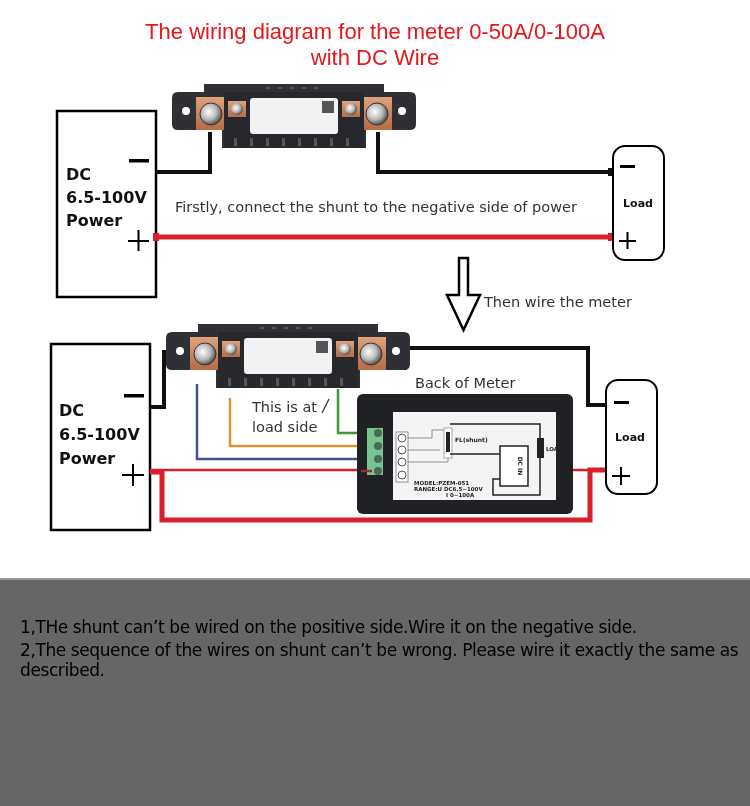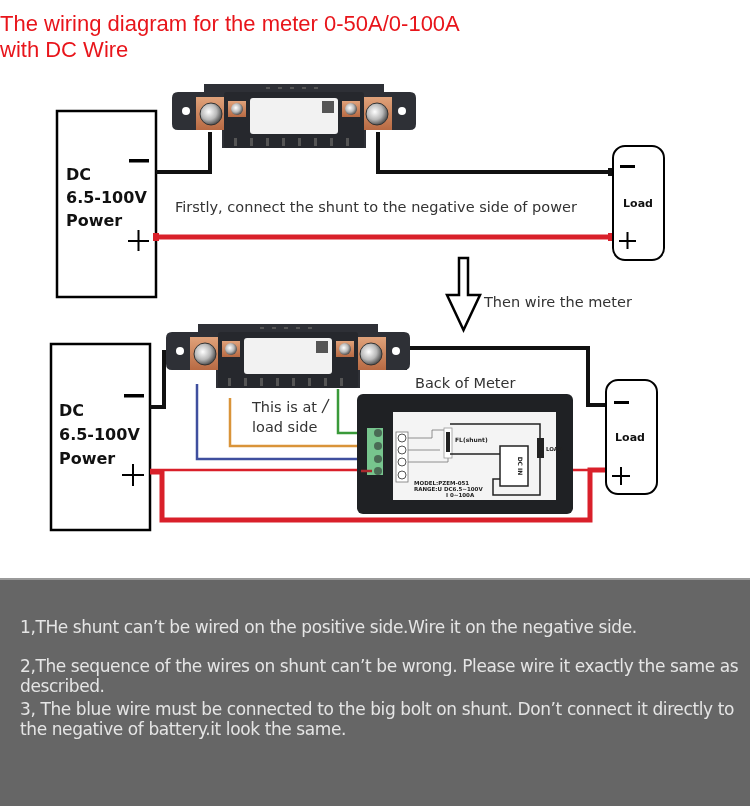--- a/index.html
+++ b/index.html
@@ -1,25 +1,25 @@
 <!DOCTYPE html>
 <html><head>
 <meta charset="utf-8">
 <style>
   html, body { margin: 0; padding: 0; }
   body { width: 750px; height: 806px; background: #ffffff; position: relative; overflow: hidden; font-family: "Liberation Sans", sans-serif; }
-  .title { position: absolute; left: 0; width: 750px; text-align: left; color: #e8151b; font-family: "Liberation Sans", sans-serif; font-size: 22px; line-height: 26px; }
+  .title { position: absolute; left: 0; width: 750px; text-align: center; color: #e8151b; font-family: "Liberation Sans", sans-serif; font-size: 22px; line-height: 26px; margin-top: 8px; }
   #title1 { top: 11px; }
   #title2 { top: 37px; }
   svg.diagram { position: absolute; left: 0; top: 0; }
   .svgtext { font-family: "DejaVu Sans", sans-serif; }
   .notes { position: absolute; left: 0; top: 578px; width: 750px; height: 228px; background: #666666; border-top: 2px solid #9a9a9a; }
-  .note { position: absolute; left: 20px; width: 720px; color: #e5e5e5; font-family: "DejaVu Sans", sans-serif; font-size: 17px; line-height: 20px; letter-spacing: -0.4px; }
+  .note { position: absolute; left: 20px; width: 720px; color: #000000; font-family: "DejaVu Sans", sans-serif; font-size: 17px; line-height: 20px; letter-spacing: -0.4px; }
   #note1 { top: 37px; }
-  #note2 { top: 76px; }
+  #note2 { top: 60px; }
   #note3 { top: 119px; }
 </style>
 </head>
 <body>
 
 <div id="title1" class="title">The wiring diagram for the meter 0-50A/0-100A</div>
 <div id="title2" class="title">with DC Wire</div>
 
 <svg class="diagram" width="750" height="580" viewBox="0 0 750 580">
   <defs>
@@ -167,14 +167,13 @@
     <rect x="614" y="401" width="15" height="3" fill="#000"></rect>
     <text x="630" y="441" text-anchor="middle" class="svgtext" font-size="11" font-weight="bold" fill="#111">Load</text>
     <rect x="612" y="475" width="18" height="2" fill="#000"></rect>
       <rect x="620" y="467" width="2" height="18" fill="#000"></rect>
   </g>
 </svg>
 
 <div class="notes">
   <div id="note1" class="note">1,THe shunt can’t be wired on the positive side.Wire it on the negative side.</div>
   <div id="note2" class="note">2,The sequence of the wires on shunt can’t be wrong. Please wire it exactly the same as described.</div>
-  <div id="note3" class="note">3, The blue wire must be connected to the big bolt on shunt. Don’t connect it directly to the negative of battery.it look the same.</div>
 </div>
 
 </body></html>

